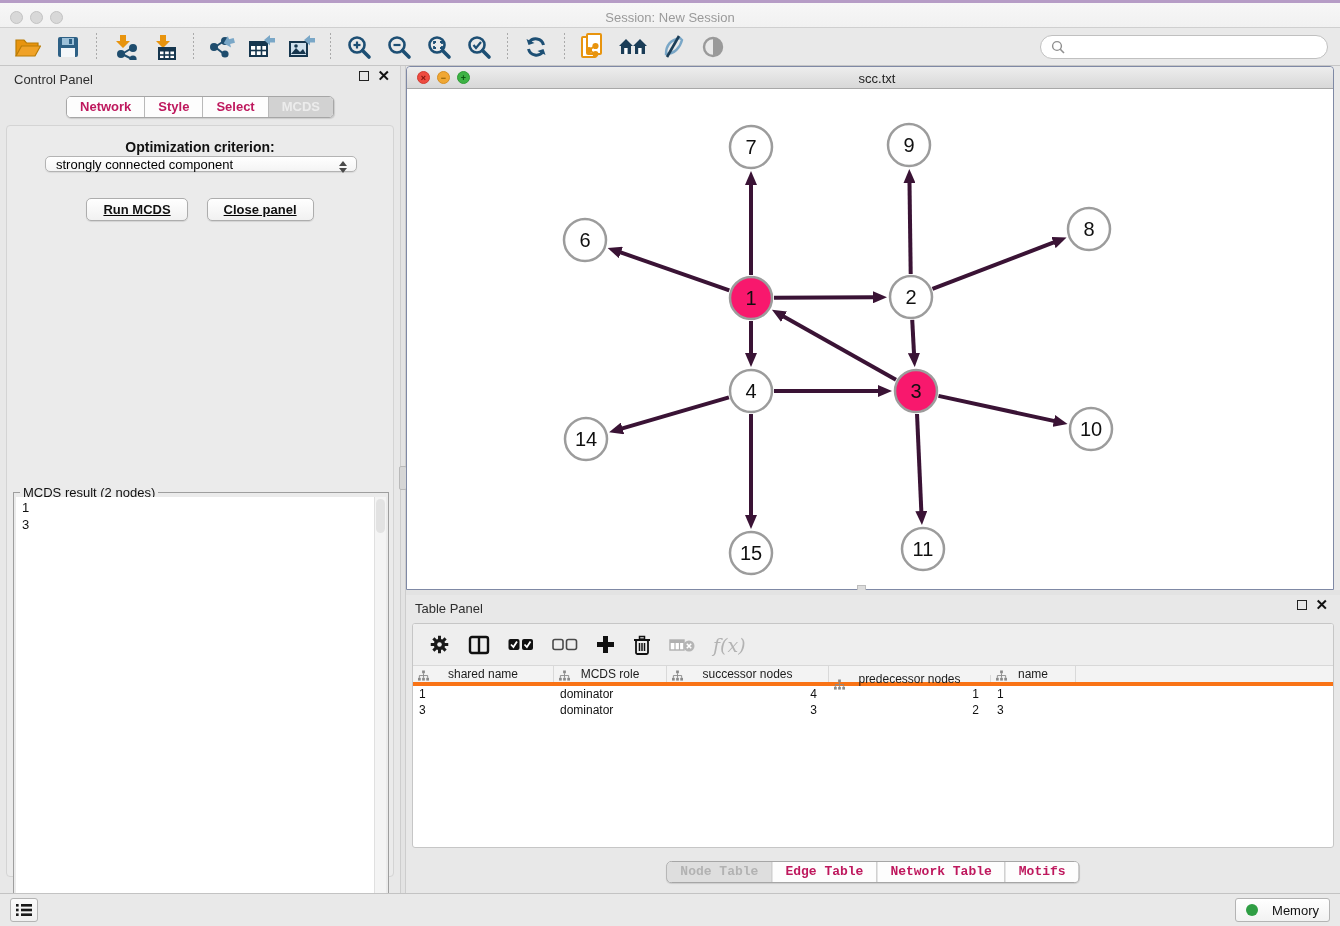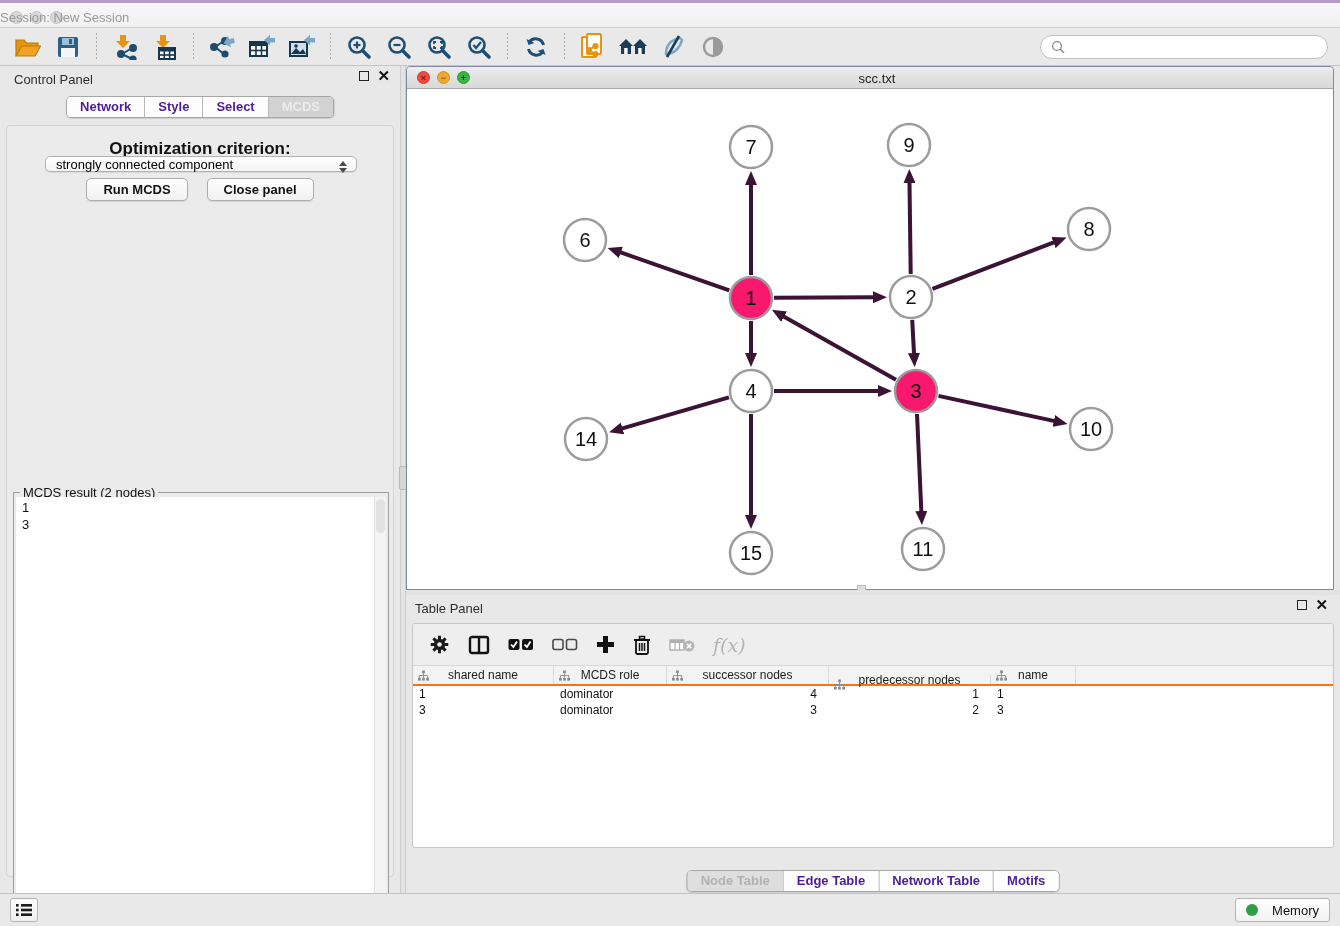--- a/index.html
+++ b/index.html
@@ -3,21 +3,21 @@
 <meta charset="utf-8">
 <style>
   * { margin:0; padding:0; box-sizing:border-box; }
   html,body { width:1340px; height:926px; font-family:"Liberation Sans",sans-serif; background:#e8e8e8; overflow:hidden; position:relative; }
 
   
   .app-titlebar { position:absolute; left:0; top:0; width:1340px; height:28px;
     background:linear-gradient(#f7f7f7,#f1f1f1); border-top:3px solid #b69cc6; border-bottom:1px solid #cfcfcf; }
   .traffic { position:absolute; top:8px; width:13px; height:13px; border-radius:50%; }
   .t-grey { background:#d8d8d8; border:1px solid #c3c3c3; }
-  .app-title { position:absolute; width:100%; text-align:left; top:7px; font-size:13px; color:#9a9a9a; }
+  .app-title { position:absolute; width:100%; text-align:center; top:7px; font-size:13px; color:#9a9a9a; }
 
   
   .toolbar { position:absolute; left:0; top:28px; width:1340px; height:38px; background:#e9e9e9;
     border-bottom:1px solid #c6c6c6; display:flex; align-items:center; padding:0 12px 0 8px; }
   .tb-btn { width:34px; height:32px; display:flex; align-items:center; justify-content:center; flex:0 0 auto; margin:0 3px; }
   .tb-sep { width:1px; height:28px; margin:0 8px; background-image:linear-gradient(#aaa 40%, transparent 40%); background-size:1px 4px; flex:0 0 auto; }
   .searchbox { margin-left:auto; width:288px; height:24px; background:#fff; border:1px solid #c0c0c0; border-radius:12px;
     display:flex; align-items:center; padding:0 10px; }
   .searchbox input { border:none; outline:none; flex:1; font-size:12px; margin-left:6px; background:transparent; }
 
@@ -28,36 +28,36 @@
 
   .panel-header { position:relative; height:26px; }
   .panel-title { position:absolute; left:14px; top:6px; font-size:13px; color:#2e2e2e; }
   .ph-icons { position:absolute; right:10px; top:4px; display:flex; gap:8px; align-items:center; }
   .float-ico { width:10px; height:10px; border:1.6px solid #222; }
   .close-ico { font-size:15px; font-weight:bold; color:#111; line-height:12px; }
 
   
   .segbar { display:flex; border:1px solid #a6a6a6; border-radius:5px; overflow:hidden; background:#fdfdfd;
     box-shadow:0 1px 1px rgba(0,0,0,.12); height:22px; }
-  .seg { padding:2px 13px; font-size:13px; font-weight:700; color:#4c1d95; border-left:1px solid #b9b9b9; background:#fdfdfd; white-space:nowrap; }
+  .seg { padding:2px 13px; font-size:13px; font-weight:700; color:#be185d; border-left:1px solid #b9b9b9; background:#fdfdfd; white-space:nowrap; }
   .seg:first-child { border-left:none; }
   .cp-tabs { position:absolute; left:50%; transform:translateX(-50%); top:30px; }
   .cp-tabs .seg.active { background:#d2d2d2; color:#ececec; text-shadow:none; }
   .tp-tabs .seg.active { background:#dedede; color:#b2b2b2; }
 
   .cp-inner { position:absolute; left:6px; top:59px; width:388px; height:752px; background:#ebebeb; border:1px solid #d4d4d4; border-radius:4px; }
-  .opt-label { position:absolute; top:13px; width:100%; text-align:center; font-size:17px; font-weight:700; color:#111; }
+  .opt-label { position:absolute; top:13px; width:100%; text-align:center; font-size:14px; font-weight:700; color:#111; }
   .combo { position:absolute; left:38px; top:30px; width:312px; height:16px; background:linear-gradient(#ffffff,#f4f4f4);
     border:1px solid #b3b3b3; border-radius:5px; font-size:13px; display:flex; align-items:center; padding:0 28px 0 10px;
     box-shadow:0 1px 1px rgba(0,0,0,.08); }
   .combo-arrows { position:absolute; right:9px; top:4px; display:flex; flex-direction:column; gap:2px; }
   .combo-arrows i { display:block; width:0; height:0; border-left:4px solid transparent; border-right:4px solid transparent; }
   .arr-up { border-bottom:5px solid #4a4a4a; }
   .arr-dn { border-top:5px solid #4a4a4a; }
-  .btn-row { position:absolute; left:0; top:52px; width:100%; display:flex; justify-content:center; gap:19px; }
+  .btn-row { position:absolute; left:0; top:72px; width:100%; display:flex; justify-content:center; gap:19px;text-decoration:underline; }
   .mac-btn { height:23px; background:linear-gradient(#ffffff,#f1f1f1); border:1px solid #adadad; border-radius:5px;
     font-size:13px; font-weight:700; color:#111; padding:0 16px; box-shadow:0 1px 1px rgba(0,0,0,.1); font-family:inherit; }
 
   .mcds-fieldset { position:absolute; left:6px; top:366px; width:376px; height:484px; border:1px solid #9e9e9e; background:#ebebeb; }
   .mcds-legend { position:absolute; left:6px; top:-8px; background:#ebebeb; padding:0 3px; font-size:13px; color:#111; }
   .mcds-text { position:absolute; left:2px; top:4px; right:14px; bottom:2px; background:#fff; font-size:13px; line-height:17px;
     padding:2px 6px; white-space:pre; color:#111; }
   .mcds-scroll { position:absolute; right:2px; top:4px; width:12px; bottom:2px; background:#f4f4f4; border-left:1px solid #e0e0e0; }
   .mcds-thumb { position:absolute; left:1px; top:2px; width:9px; height:34px; background:#e2e2e2; border-radius:5px; }
 
@@ -76,27 +76,27 @@
   .net-handle { position:absolute; left:450px; bottom:-3px; width:9px; height:7px; background:#dcdcdc; border:1px solid #bdbdbd; }
 
   .h-splitter { position:absolute; left:406px; top:590px; width:934px; height:5px; background:#e3e3e3; }
 
   
   .table-panel { position:absolute; left:406px; top:595px; width:934px; height:298px; background:#e8e8e8; }
   .tbl-block { position:absolute; left:6px; top:28px; width:922px; height:225px; background:#fff; border:1px solid #c6c6c6; border-radius:3px; overflow:hidden; }
   .tbl-toolbar { height:42px; background:#eeeeee; border-bottom:1px solid #d8d8d8; display:flex; align-items:center; padding-left:16px; gap:18px; }
   .tt-btn { display:flex; align-items:center; justify-content:center; }
   .fx-label { font-family:"DejaVu Serif",serif; font-style:italic; font-size:19px; color:#b3b3b3; }
-  .tbl-head { display:flex; height:20px; background:#f3f3f3; border-bottom:2px solid #f97316; }
+  .tbl-head { display:flex; height:20px; background:#f3f3f3; border-bottom:4px solid #f97316; }
   .th { position:relative; display:flex; align-items:center; justify-content:center; font-size:12px; color:#1c1c1c;
     border-right:1px solid #d9d9d9; background:#f3f3f3; }
   .attr-ico { position:absolute; left:5px; top:4px; }
   .tbl-body .tr { display:flex; height:16px; }
   .td { font-size:12px; color:#111; padding:1px 12px 0 6px; overflow:hidden; white-space:nowrap; }
-  .tp-tabs { position:absolute; left:50%; transform:translateX(-50%); top:275px; }
+  .tp-tabs { position:absolute; left:50%; transform:translateX(-50%); top:266px;font-family:Liberation Mono, monospace; }
 
   
   .statusbar { position:absolute; left:0; top:893px; width:1340px; height:33px; background:#e9e9e9; border-top:1px solid #c3c3c3; }
   .list-btn { position:absolute; left:10px; top:4px; width:28px; height:24px; background:linear-gradient(#fbfbfb,#efefef);
     border:1px solid #b4b4b4; border-radius:3px; display:flex; align-items:center; justify-content:center; }
   .memory-btn { position:absolute; right:10px; top:4px; height:24px; background:linear-gradient(#ffffff,#f2f2f2);
     border:1px solid #b4b4b4; border-radius:3px; display:flex; align-items:center; gap:14px; padding:0 10px; font-size:13px; color:#111; }
   .mem-dot { width:12px; height:12px; border-radius:50%; }
 </style>
 </head>

